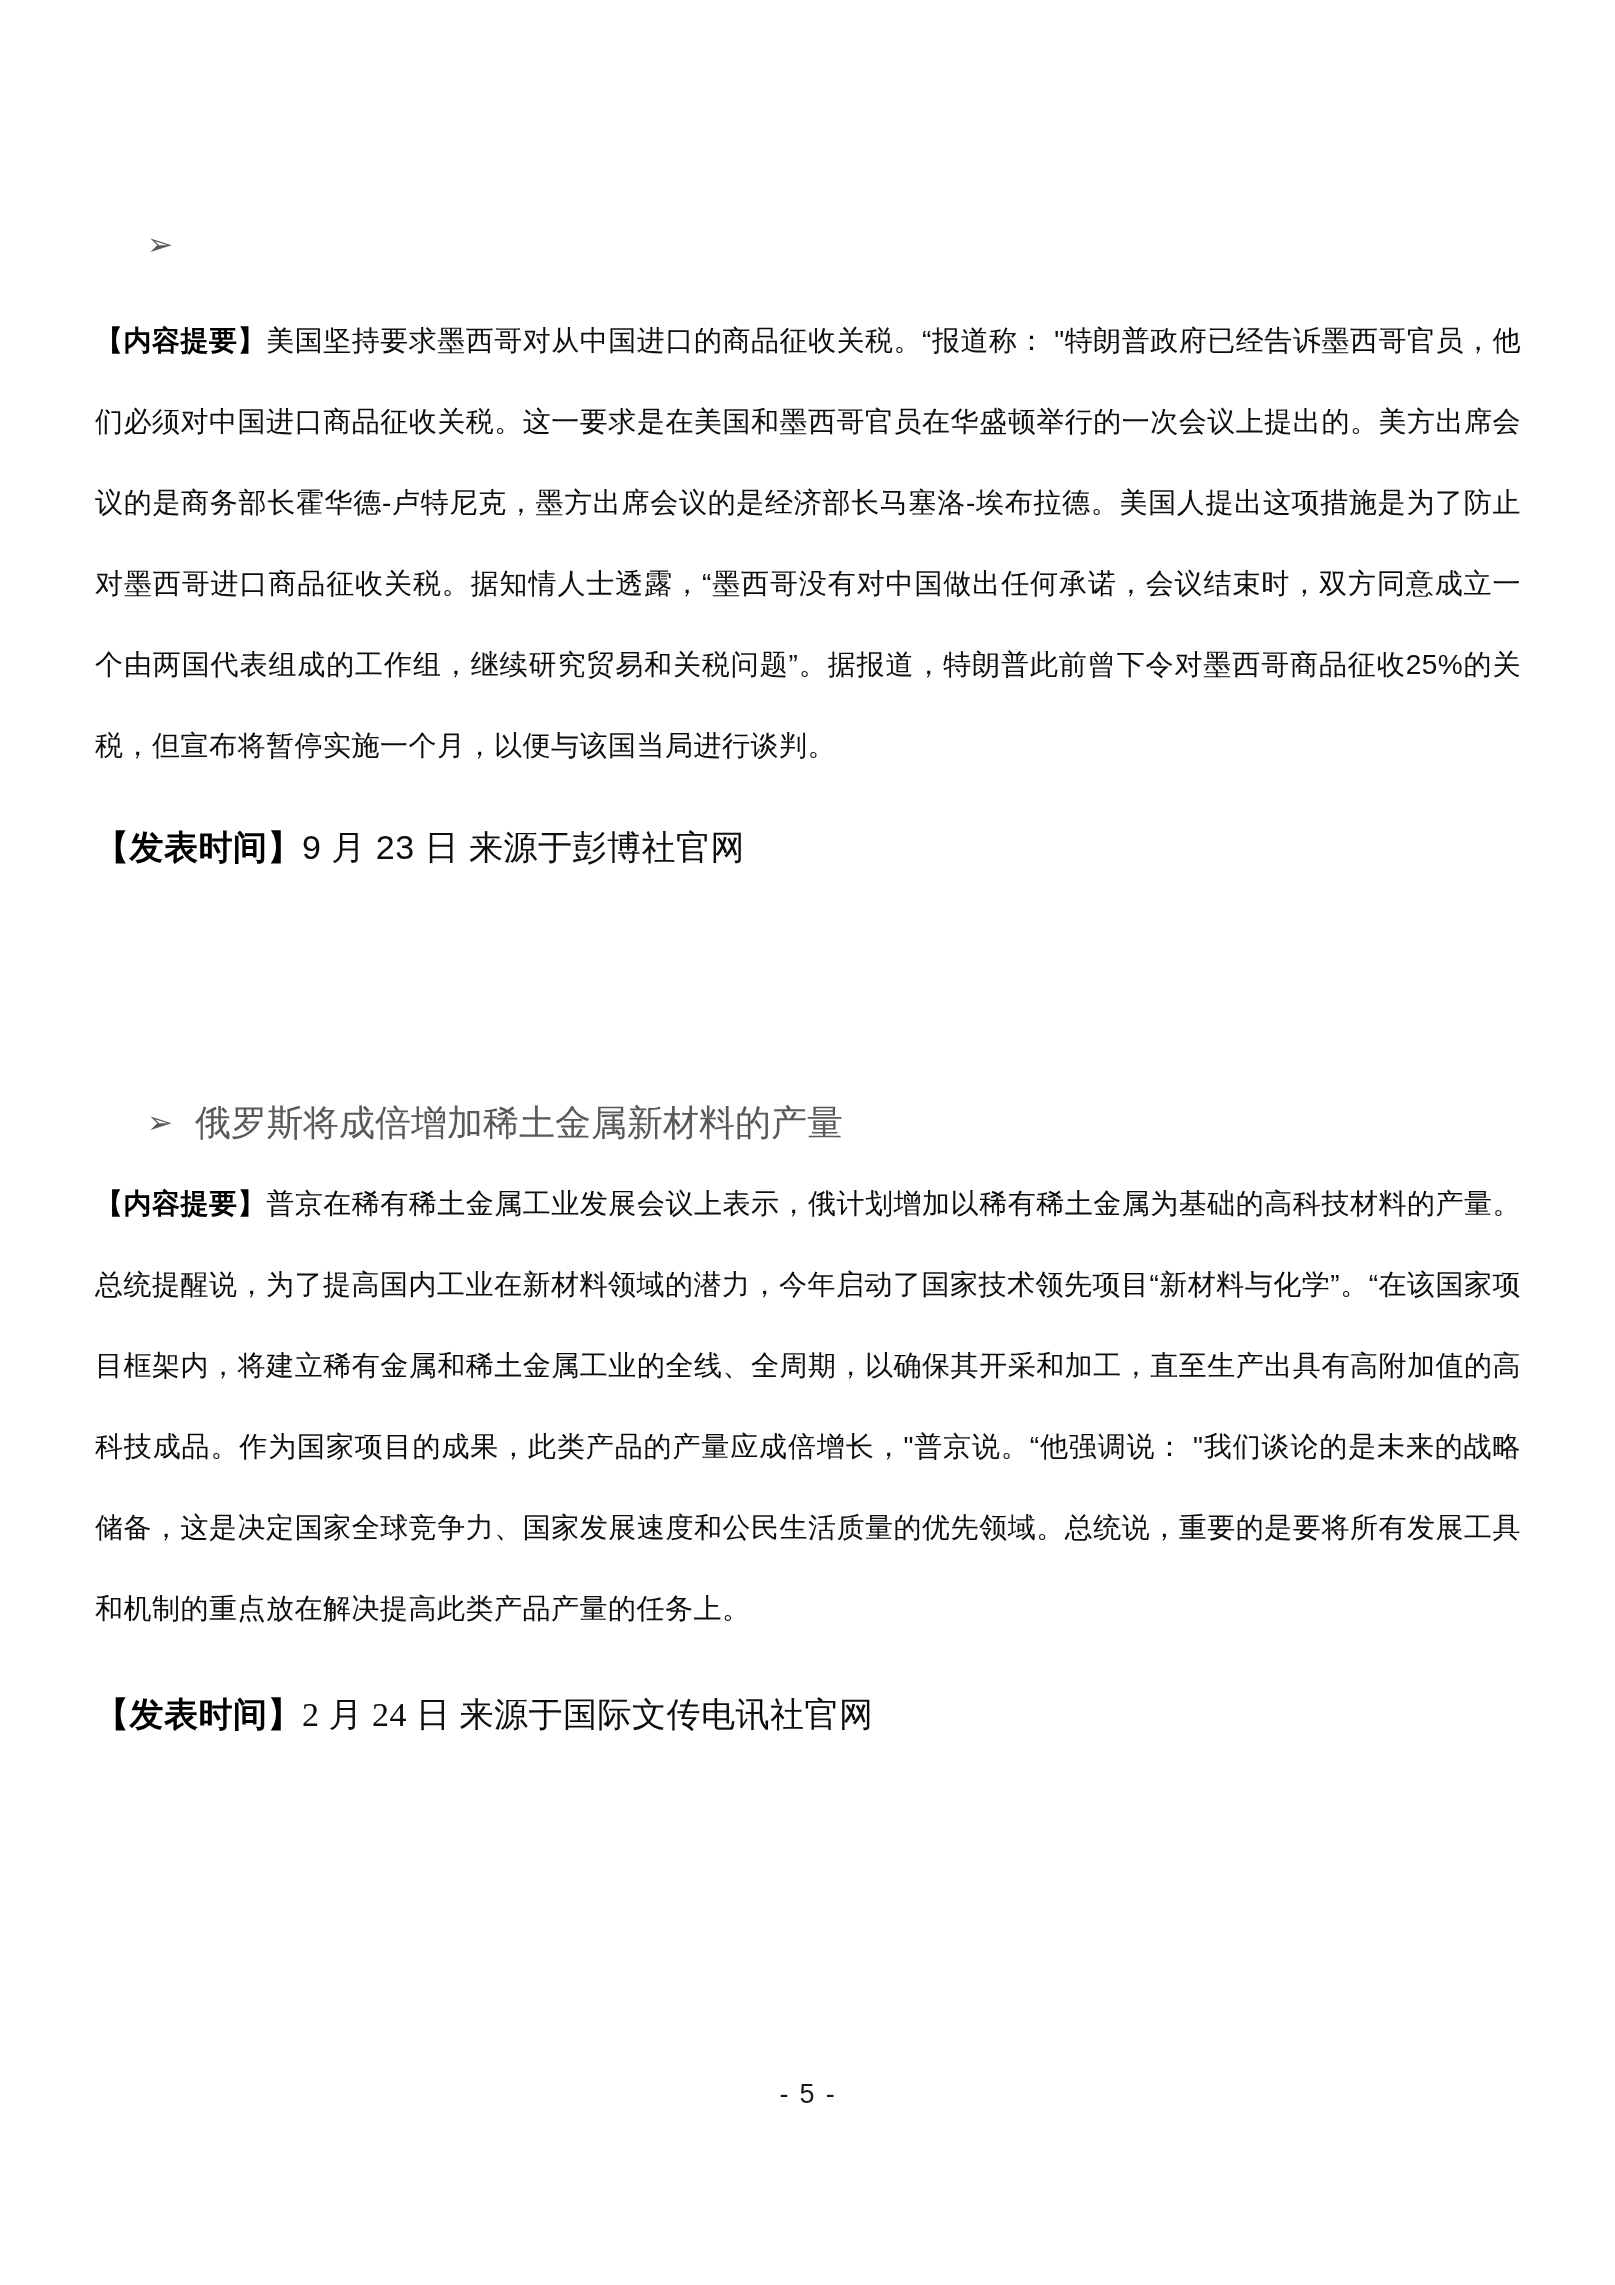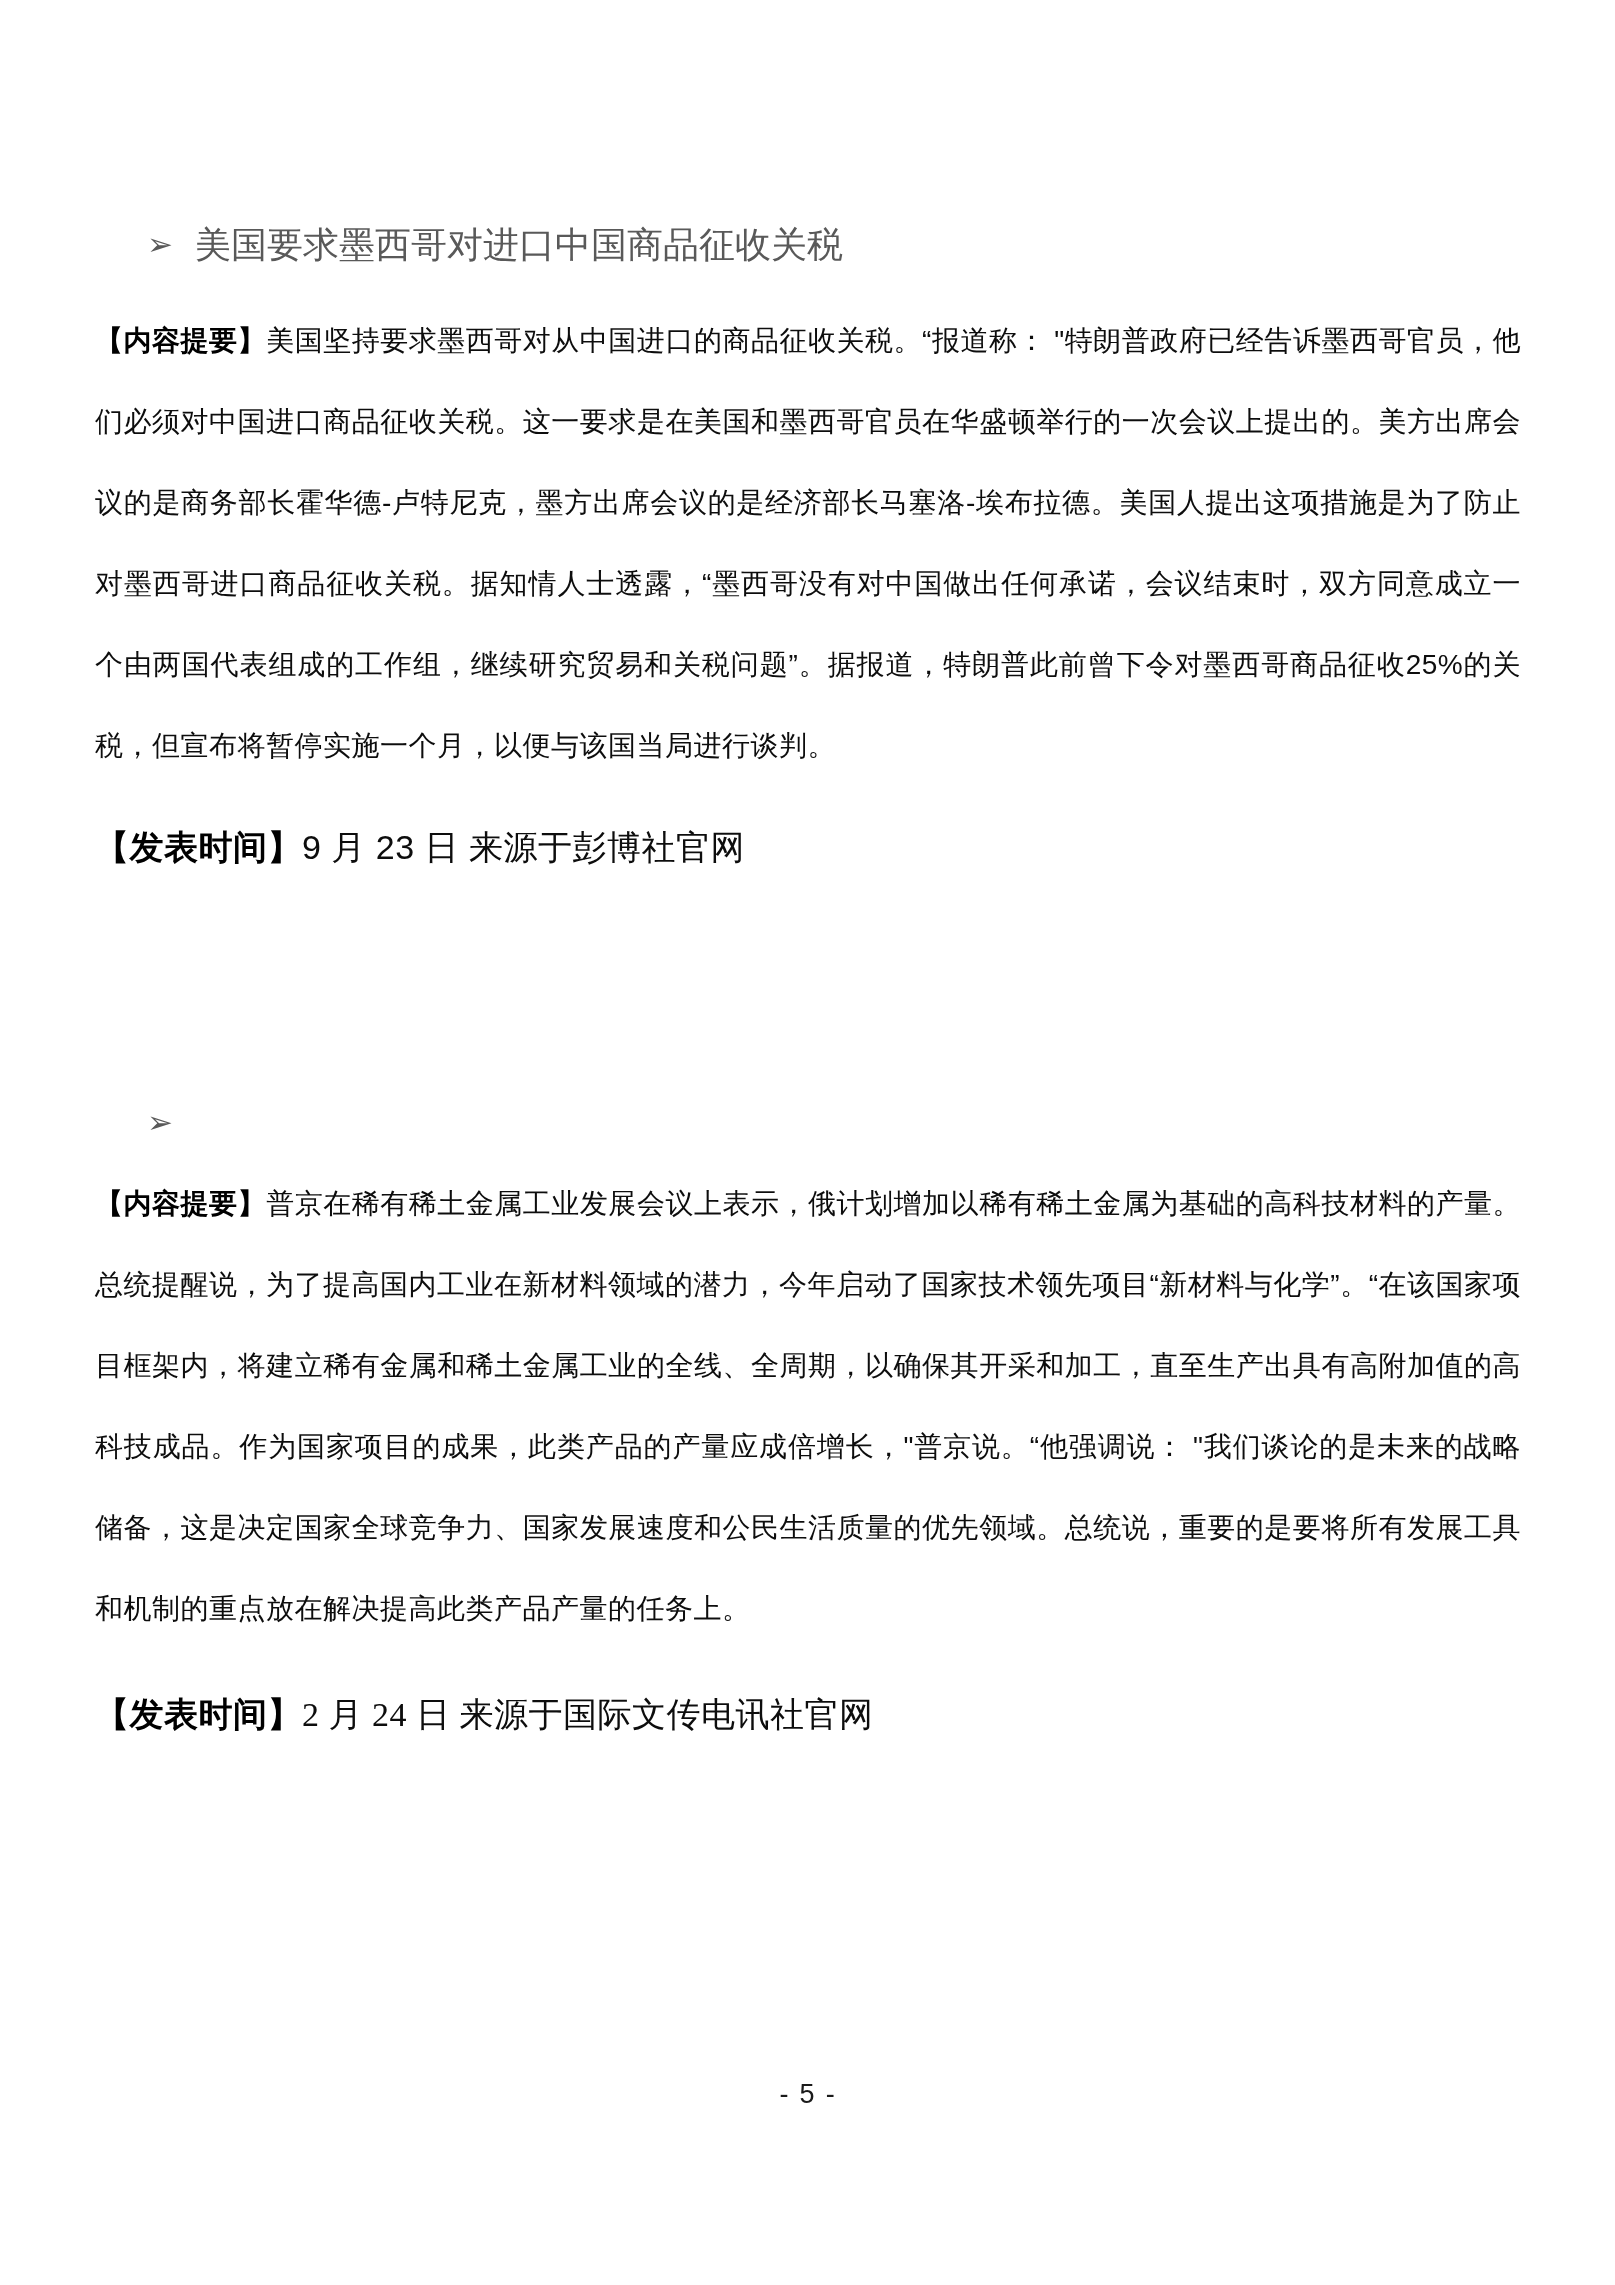--- a/index.html
+++ b/index.html
@@ -66,33 +66,33 @@
   }
 </style>
 </head>
 <body>
 
 <div class="page">
   <div class="content">
 
     <div class="heading h1">
       <span class="bullet">➢</span>
-      <span>美国要求墨西哥对进口中国商品征收关税</span>
     </div>
 
     <div class="body-para p1">
       <b>【内容提要】</b><span>美国坚持要求墨西哥对从中国进口的商品征收关税。“报道称： "特朗普政府已经告诉墨西哥官员，他们必须对中国进口商品征收关税。这一要求是在美国和墨西哥官员在华盛顿举行的一次会议上提出的。美方出席会议的是商务部长霍华德-卢特尼克，墨方出席会议的是经济部长马塞洛-埃布拉德。美国人提出这项措施是为了防止对墨西哥进口商品征收关税。据知情人士透露，“墨西哥没有对中国做出任何承诺，会议结束时，双方同意成立一个由两国代表组成的工作组，继续研究贸易和关税问题”。据报道，特朗普此前曾下令对墨西哥商品征收25%的关税，但宣布将暂停实施一个月，以便与该国当局进行谈判。</span>
     </div>
 
     <div class="pub-line pub1">
       <b>【发表时间】</b><span>9 月 23 日  来源于彭博社官网</span>
     </div>
 
     <div class="heading h2">
       <span class="bullet">➢</span>
+      <span>俄罗斯将成倍增加稀土金属新材料的产量</span>
     </div>
 
     <div class="body-para p2">
       <b>【内容提要】</b><span>普京在稀有稀土金属工业发展会议上表示，俄计划增加以稀有稀土金属为基础的高科技材料的产量。总统提醒说，为了提高国内工业在新材料领域的潜力，今年启动了国家技术领先项目“新材料与化学”。“在该国家项目框架内，将建立稀有金属和稀土金属工业的全线、全周期，以确保其开采和加工，直至生产出具有高附加值的高科技成品。作为国家项目的成果，此类产品的产量应成倍增长，"普京说。“他强调说： "我们谈论的是未来的战略储备，这是决定国家全球竞争力、国家发展速度和公民生活质量的优先领域。总统说，重要的是要将所有发展工具和机制的重点放在解决提高此类产品产量的任务上。</span>
     </div>
 
     <div class="pub-line pub2">
       <b>【发表时间】</b><span>2 月 24 日  来源于国际文传电讯社官网</span>
     </div>
 

